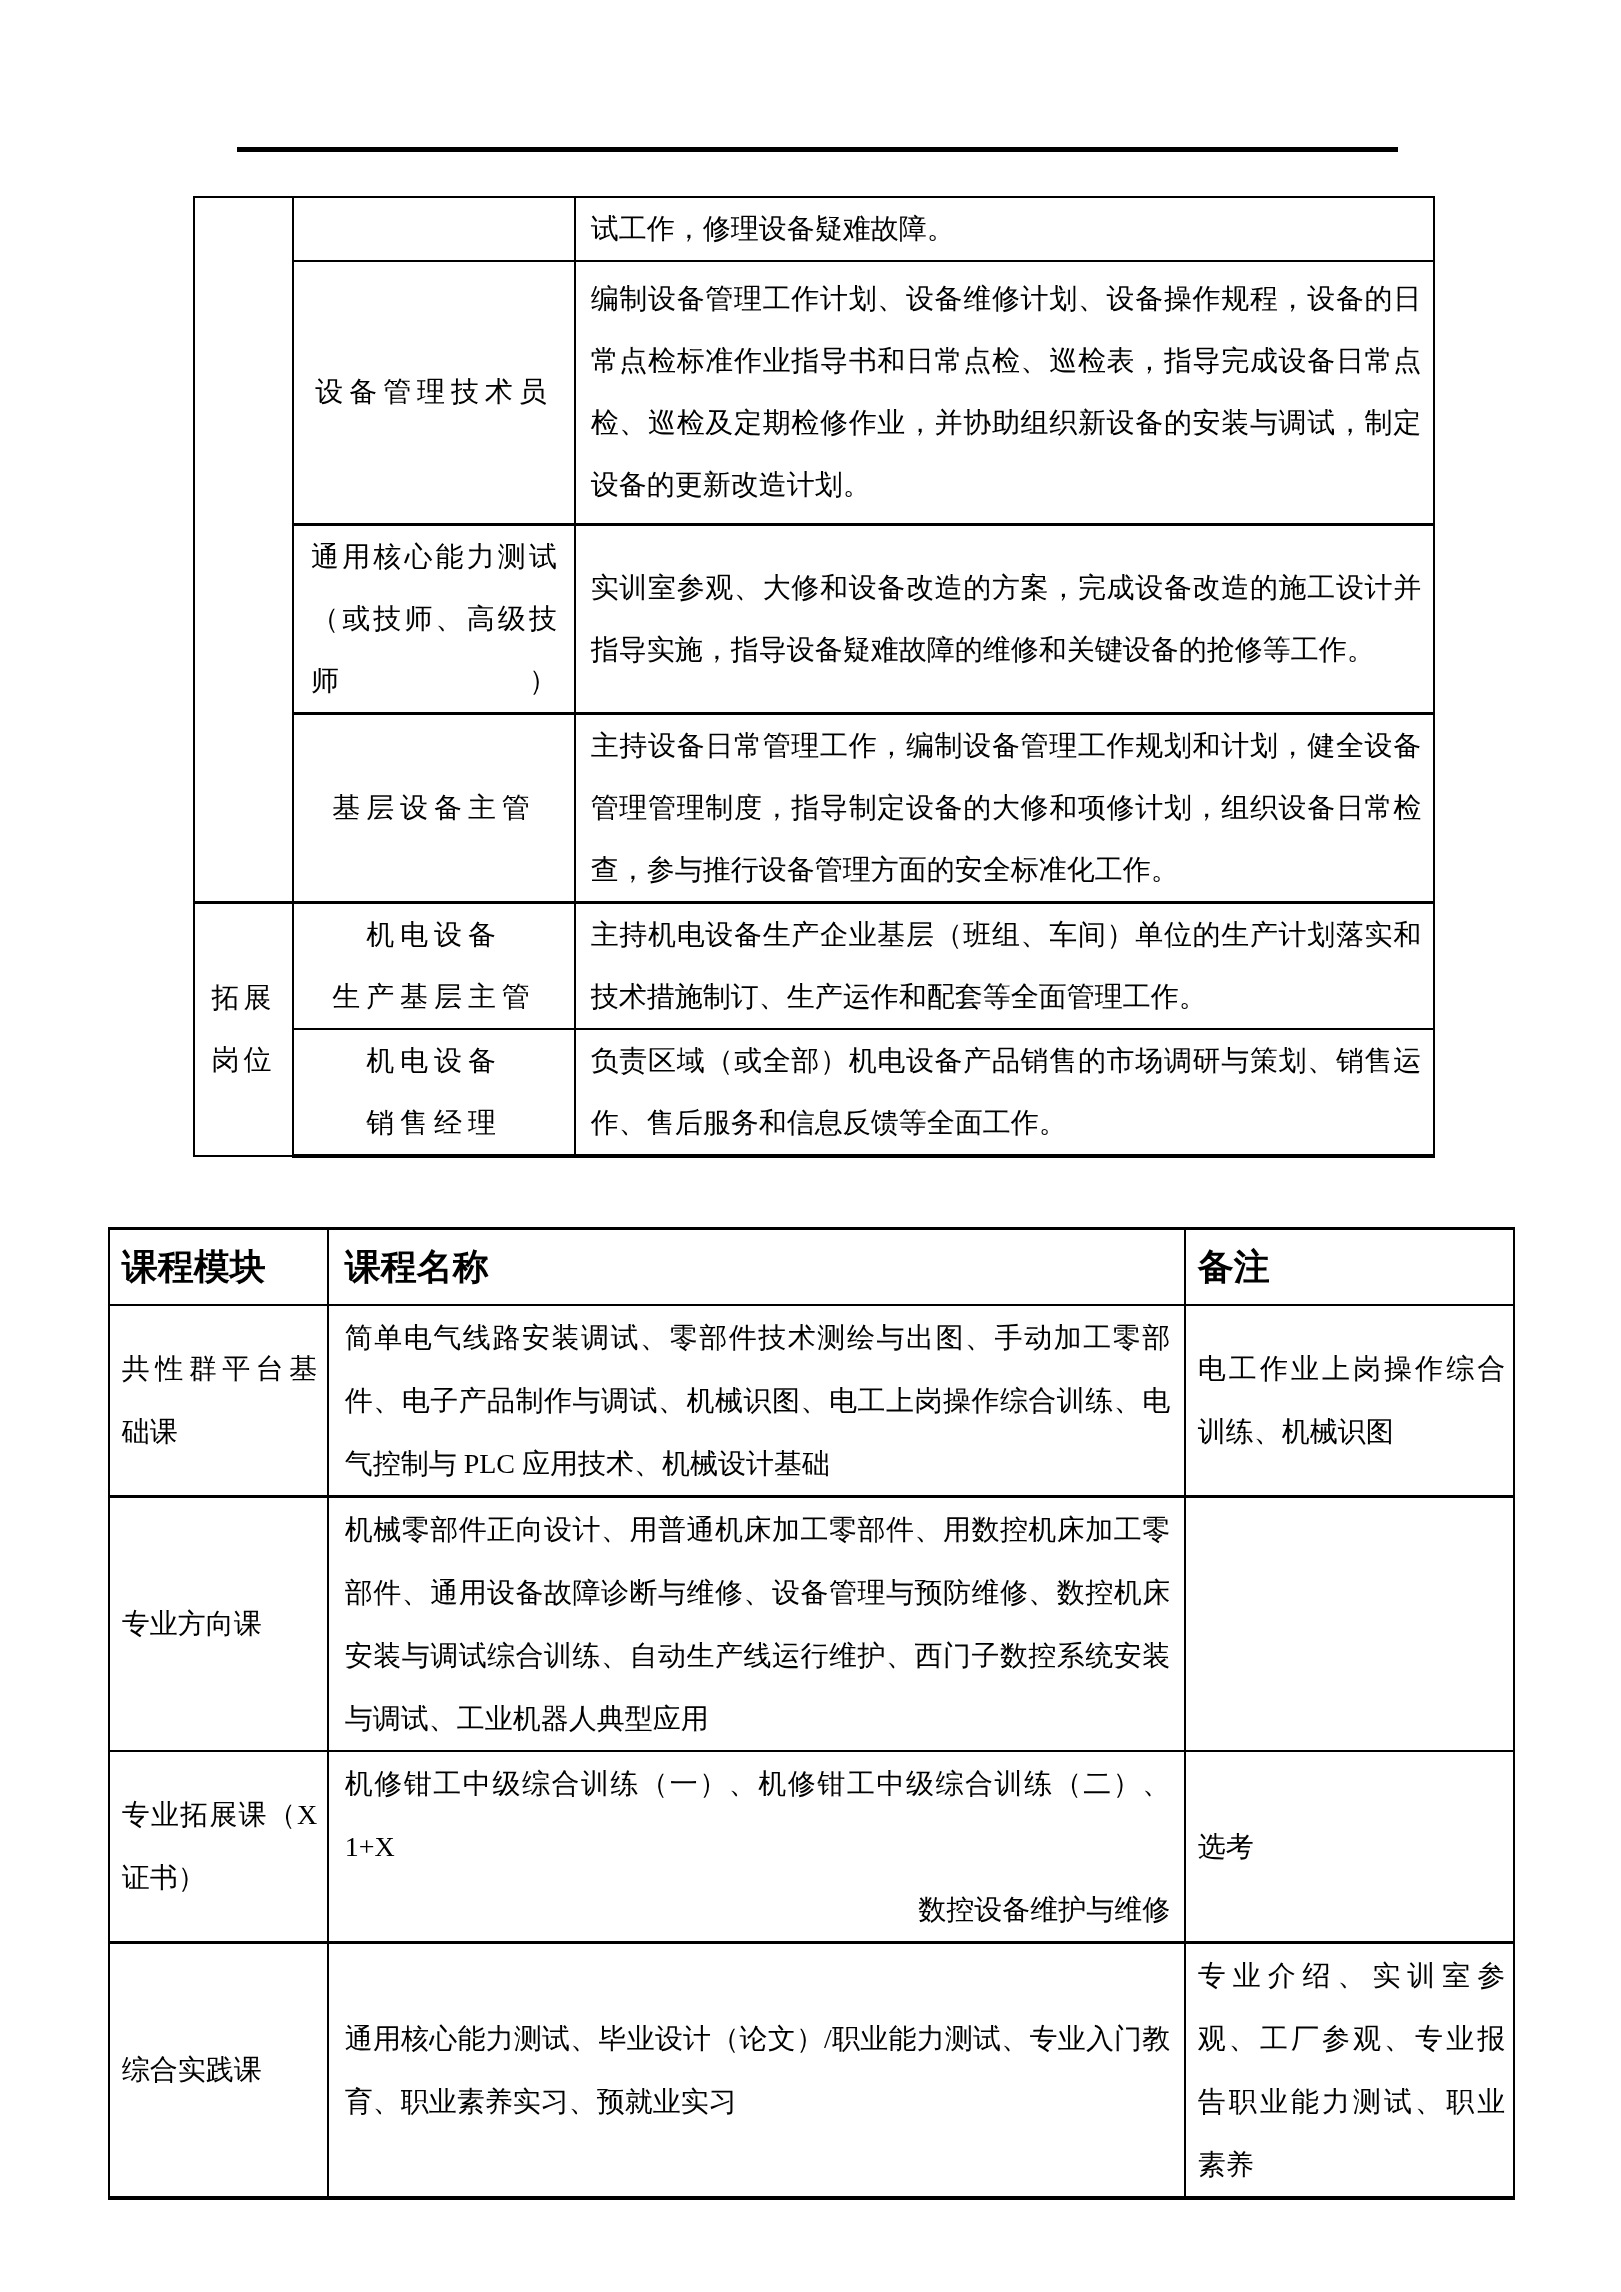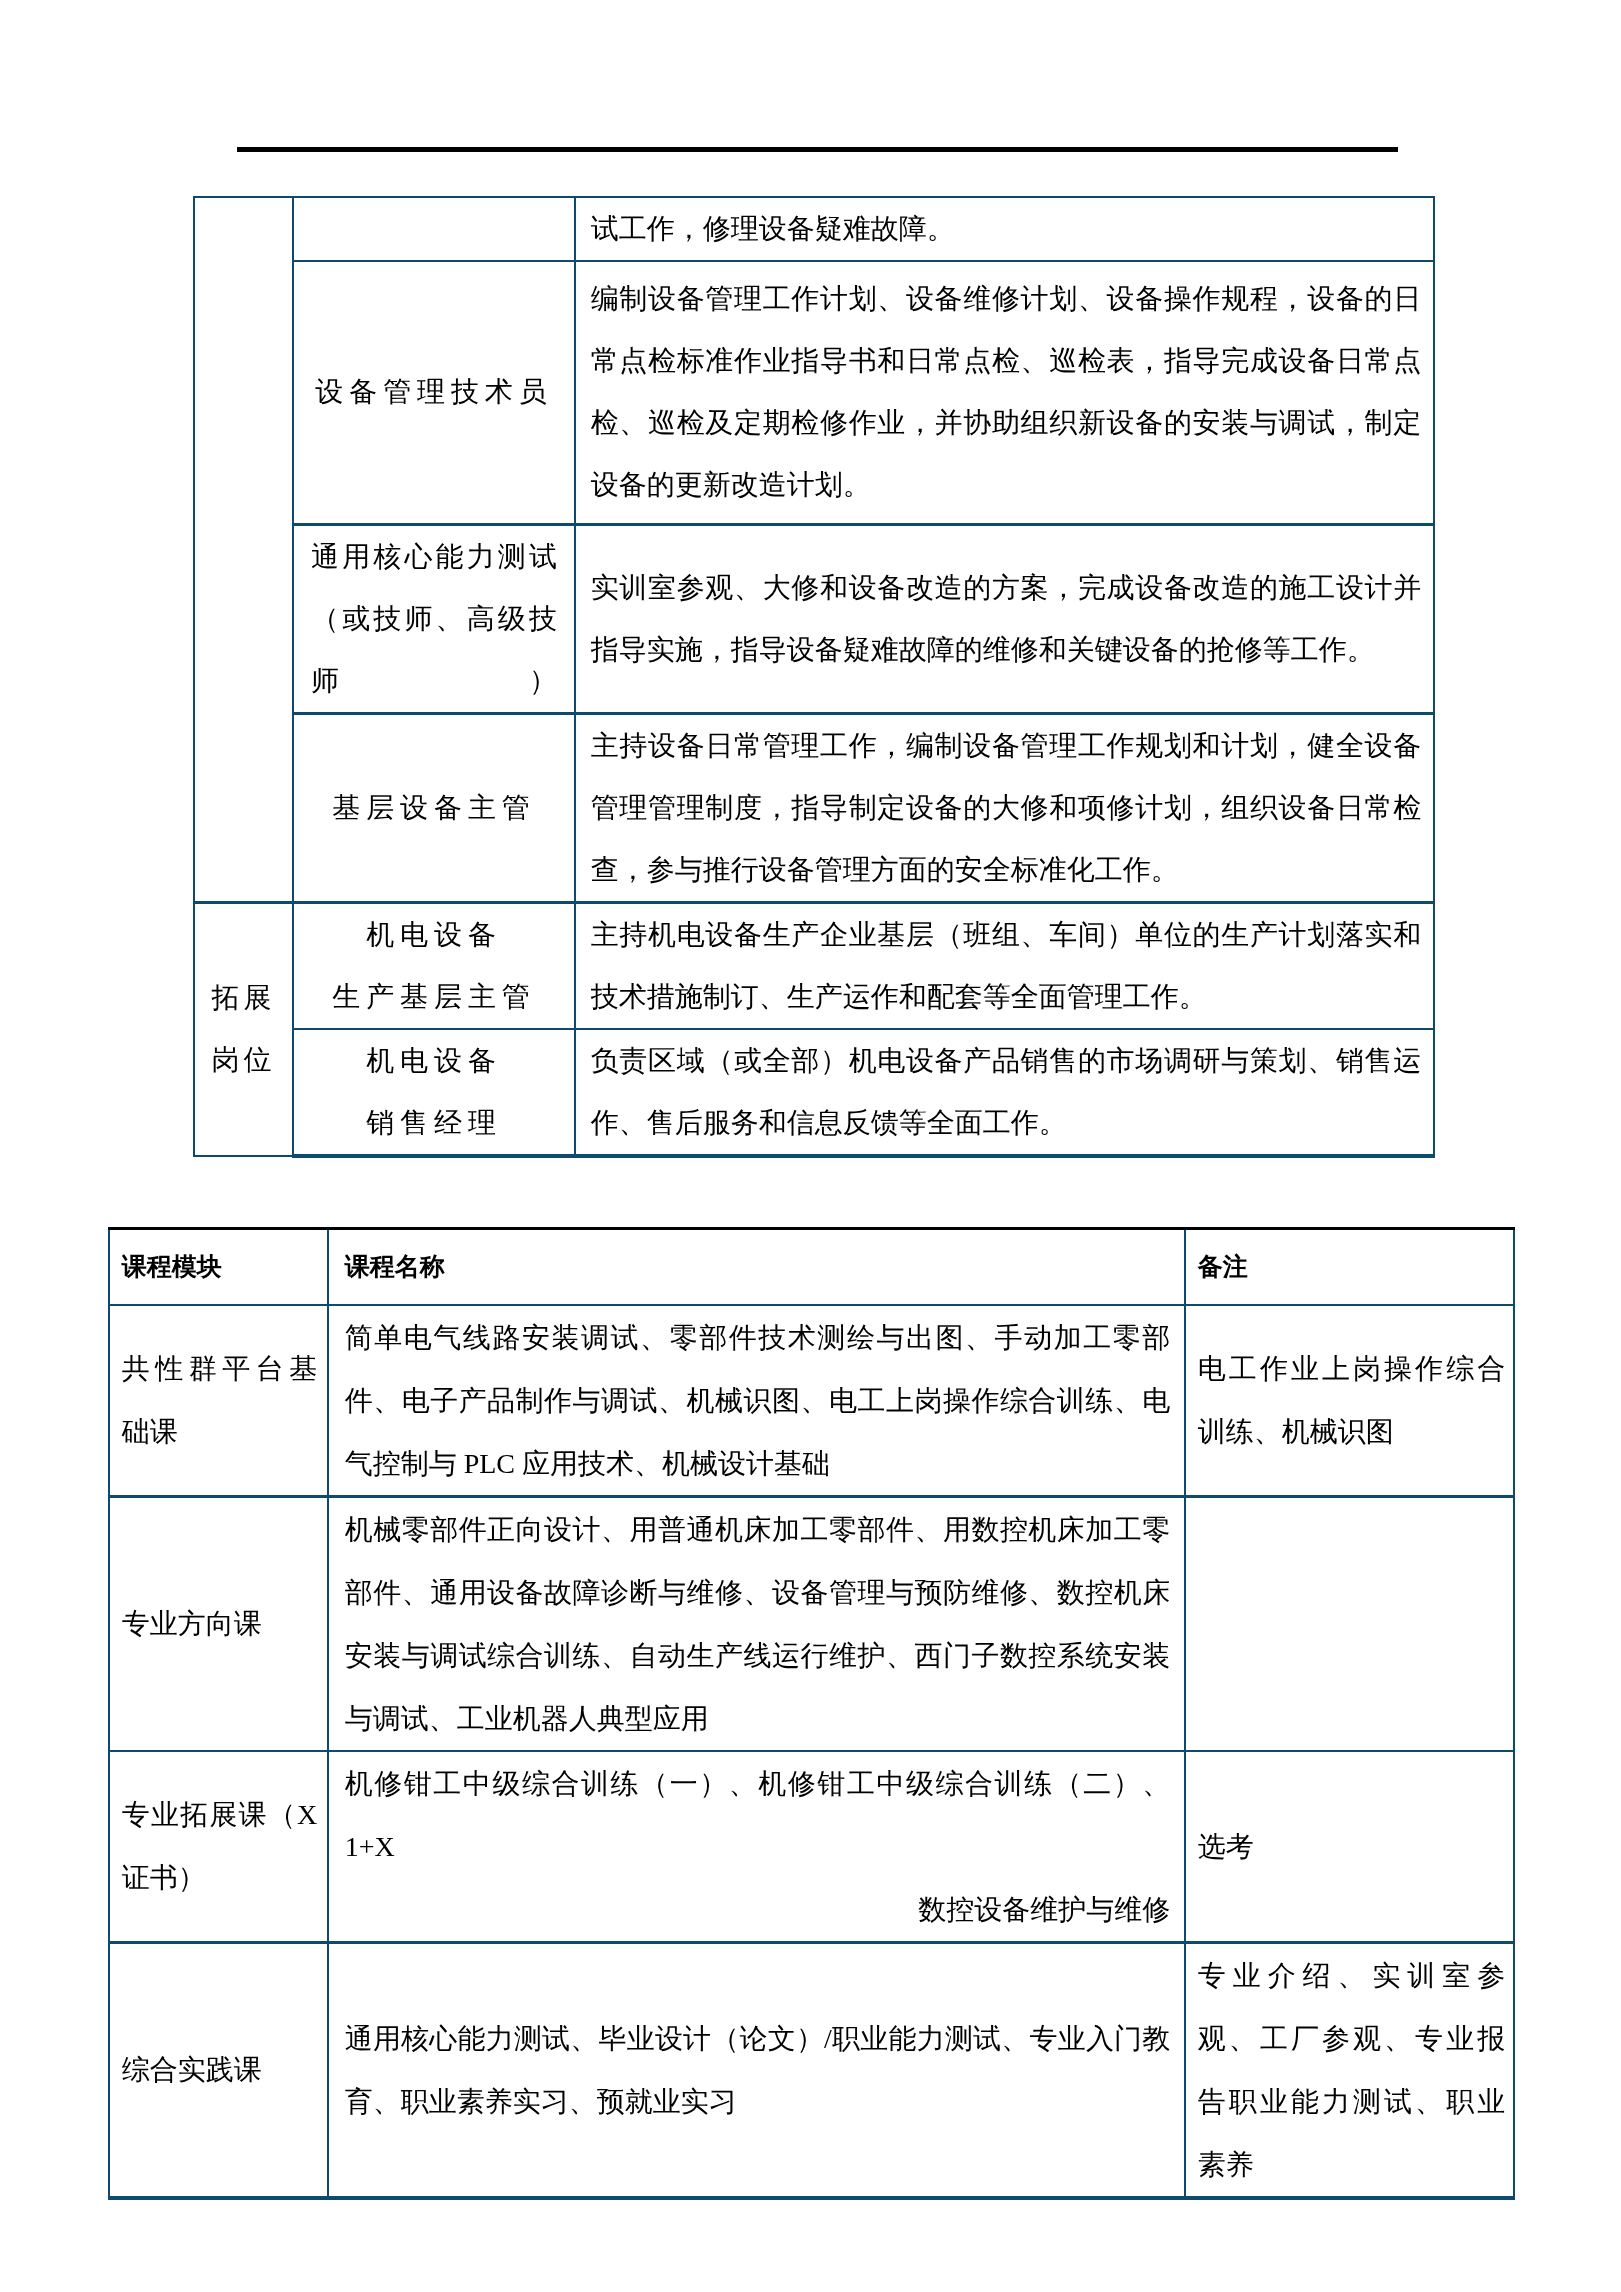--- a/index.html
+++ b/index.html
@@ -5,21 +5,21 @@
   html,body { margin:0; padding:0; background:#e8e8e8; }
   .page {
     position:relative; width:1621px; height:2293px; background:#ffffff;
     font-family:"Liberation Serif","DejaVu Serif",serif; color:#000;
     overflow:hidden;
   }
   .rule { position:absolute; left:237px; top:147px; width:1161px; height:4.9px; background:#000; }
 
   table { border-collapse:collapse; table-layout:fixed; }
   td, th {
-    border:2px solid #0c4a6e; vertical-align:middle;
+    border:2px solid #000000; vertical-align:middle;
     font-size:28px; line-height:62px; font-weight:normal;
     overflow:hidden; padding:0;
   }
 
   
   #t1 { position:absolute; left:193px; top:196px; width:1240px; border:2.9px solid #000; }
   #t1 tr.r1 { height:62px; }
   #t1 tr.r2 { height:263px; }
   #t1 tr.r3 { height:121px; }
   #t1 tr.r4 { height:188px; }
@@ -41,21 +41,21 @@
 
   
   #t2 { position:absolute; left:108px; top:1227px; width:1405px; border:2.9px solid #000; border-top-width:3.9px; }
   #t2 tr.hd  { height:76px; }
   #t2 tr.m1  { height:188px; }
   #t2 tr.m2  { height:253px; }
   #t2 tr.m3  { height:125px; }
   #t2 tr.m4  { height:186px; }
   #t2 tr.bt4 td { border-top-width:3.9px; }
   #t2 tr.m4 td { border-bottom-width:4.9px; }
-  #t2 th { text-align:left; font-weight:bold; font-size:25px; }
+  #t2 th { text-align:left; font-weight:bold; font-size:36px; }
   #t2 td.k1, #t2 th.k1 { padding:0 9.8px 0 11.8px; }
   #t2 td.k2, #t2 th.k2 { padding:0 13.7px 0 15.7px; }
   #t2 td.k3, #t2 th.k3 { padding:0 7.8px 0 11.8px; }
   #t2 td { line-height:63px;margin-top:20px; }
 
   
   .center   { text-align:center; }
   .ls6      { letter-spacing:5.9px; }
   .prelines { white-space:pre-line;margin-left:44px; }
   .just     { text-align:justify; text-justify:inter-character; }

